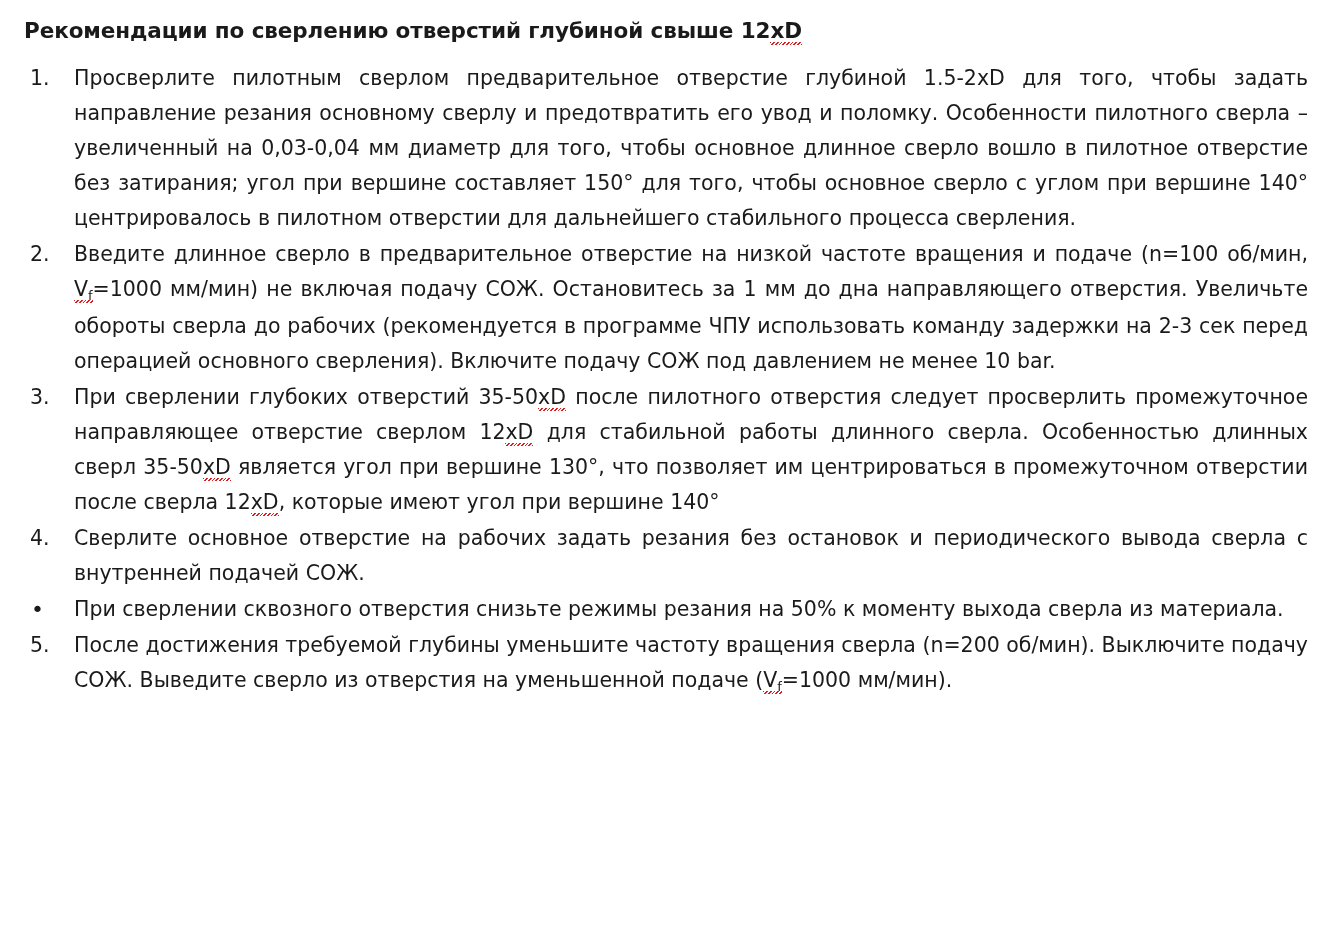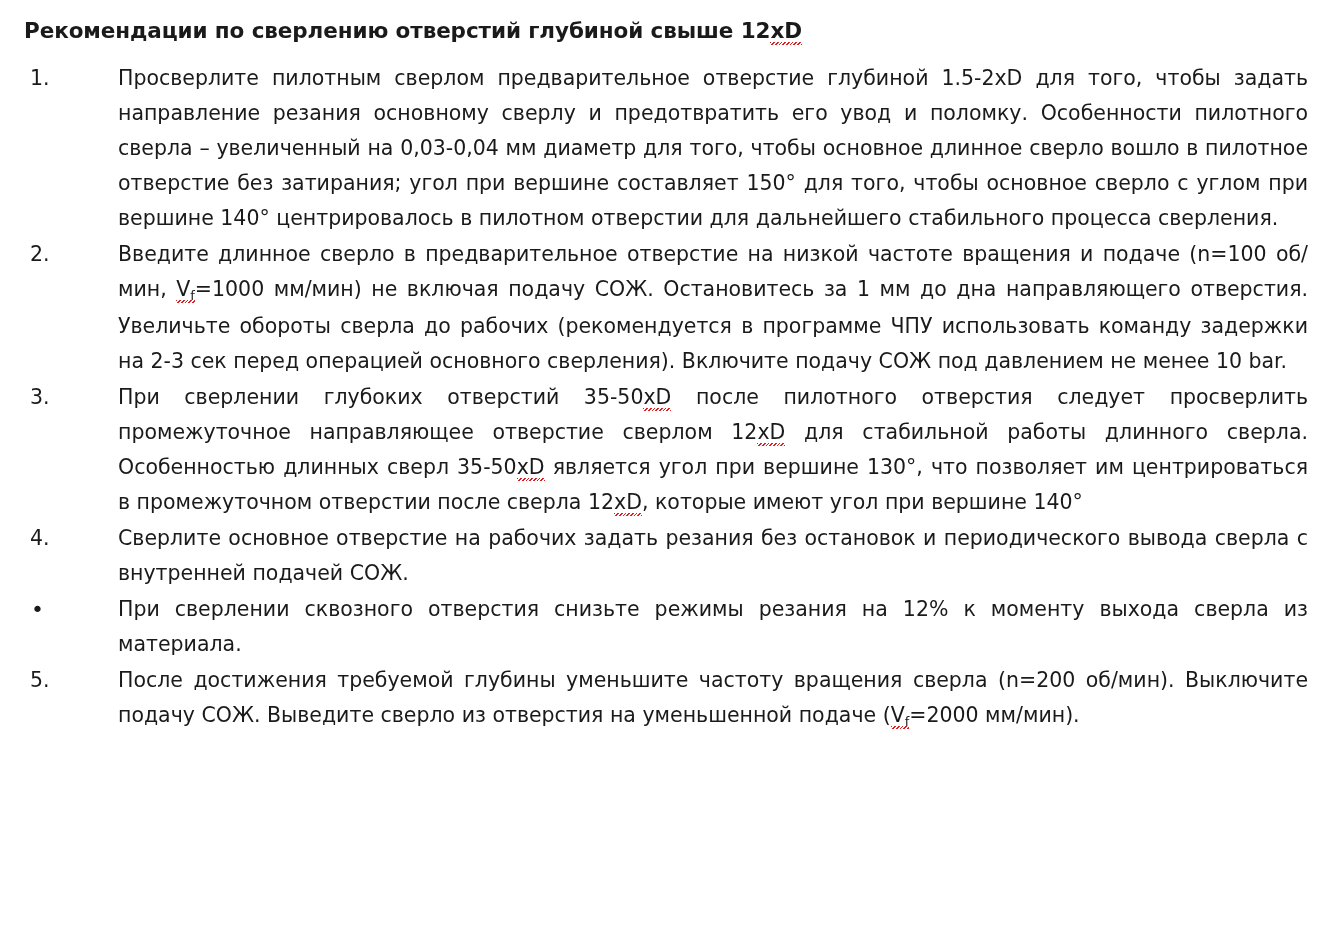--- a/index.html
+++ b/index.html
@@ -69,21 +69,20 @@
     font-size: 22px;
     padding-left: 7px;
   }
   .body-text {
     flex: 1 1 auto;
     font-size: 20.5px;
     line-height: 35px;
     text-align: justify;
     text-justify: inter-word;
     hyphens: none;
-    margin-left: 44px;
   }
   sub {
     font-size: 13px;
     vertical-align: baseline;
     position: relative;
     top: 4px;
   }
 </style>
 </head>
 <body>
@@ -106,21 +105,21 @@
       <div class="item">
         <div class="marker">3.</div>
         <div class="body-text"><span>При сверлении глубоких отверстий 35-50</span><span class="spell">xD</span><span> после пилотного отверстия следует просверлить промежуточное направляющее отверстие сверлом 12</span><span class="spell">xD</span><span> для стабильной работы длинного сверла. Особенностью длинных сверл 35-50</span><span class="spell">xD</span><span> является угол при вершине 130°, что позволяет им центрироваться в промежуточном отверстии после сверла 12</span><span class="spell">xD</span><span>, которые имеют угол при вершине 140°</span></div>
       </div>
       <div class="item">
         <div class="marker">4.</div>
         <div class="body-text"><span>Сверлите основное отверстие на рабочих задать резания без остановок и периодического вывода сверла с внутренней подачей СОЖ.</span></div>
       </div>
       <div class="item">
         <div class="marker bullet">•</div>
-        <div class="body-text"><span>При сверлении сквозного отверстия снизьте режимы резания на 12% к моменту выхода сверла из материала.</span></div>
+        <div class="body-text"><span>При сверлении сквозного отверстия снизьте режимы резания на 50% к моменту выхода сверла из материала.</span></div>
       </div>
       <div class="item">
         <div class="marker">5.</div>
-        <div class="body-text"><span>После достижения требуемой глубины уменьшите частоту вращения сверла (n=200 об/мин). Выключите подачу СОЖ. Выведите сверло из отверстия на уменьшенной подаче (</span><span class="spell">V<sub>f</sub></span><span>=2000 мм/мин).</span></div>
+        <div class="body-text"><span>После достижения требуемой глубины уменьшите частоту вращения сверла (n=200 об/мин). Выключите подачу СОЖ. Выведите сверло из отверстия на уменьшенной подаче (</span><span class="spell">V<sub>f</sub></span><span>=1000 мм/мин).</span></div>
       </div>
     </div>
 
 </div>
 
 </body></html>

